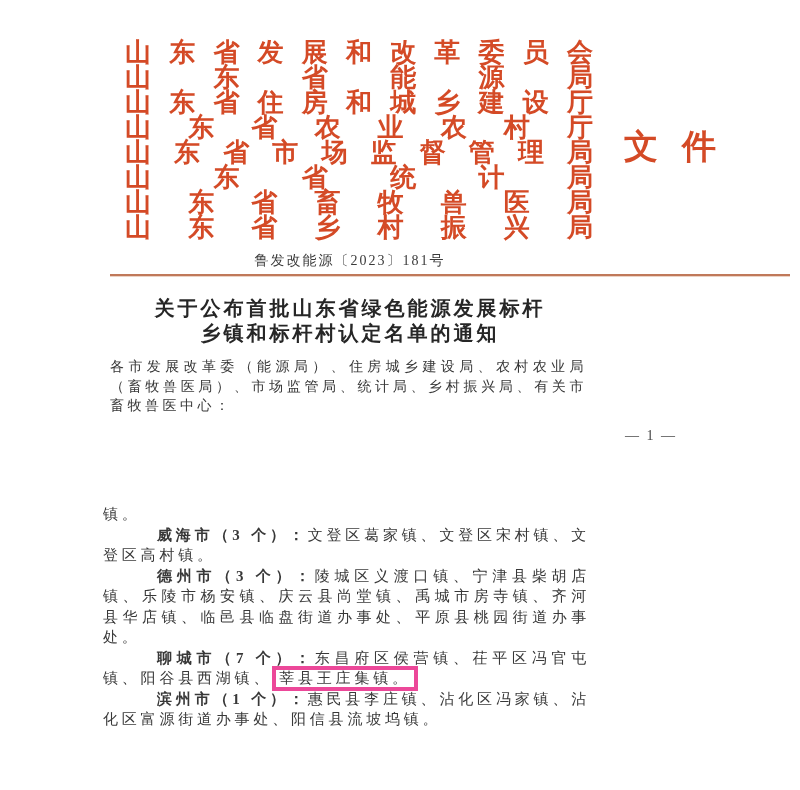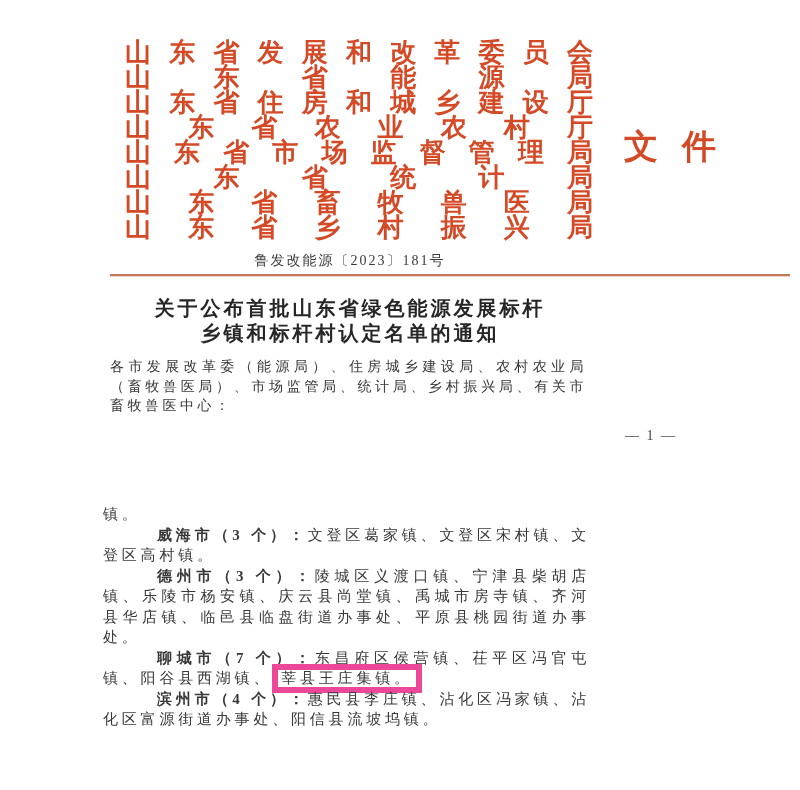--- a/index.html
+++ b/index.html
@@ -47,21 +47,21 @@
   }
   .body2{
     position:absolute;left:103px;top:504px;width:487px;
     font-size:15px;line-height:20.5px;letter-spacing:3.8px;
     color:#383838;text-align:justify;
   }
   .body2 p{margin:0;}
   .body2 .entry{text-indent:34px;}
   .body2 .city{font-weight:bold;margin-left:20px;}
   .hl{
-    border:6px solid #ec4899;
+    border:4px solid #ec4899;
     padding:0 3px 1px 3px;
   }
 </style>
 </head>
 <body>
 
 <div class="page">
 
   <div class="agencies">
     <div class="agency-line">
@@ -168,17 +168,17 @@
     <p>各市发展改革委（能源局）、住房城乡建设局、农村农业局（畜牧兽医局）、市场监管局、统计局、乡村振兴局、有关市畜牧兽医中心：</p>
   </div>
 
   <div class="page-num">— 1 —</div>
 
   <div class="body2">
     <p>镇。</p>
     <p class="entry"><span class="city">威海市（3 个）：</span><span>文登区葛家镇、文登区宋村镇、文登区高村镇。</span></p>
     <p class="entry"><span class="city">德州市（3 个）：</span><span>陵城区义渡口镇、宁津县柴胡店镇、乐陵市杨安镇、庆云县尚堂镇、禹城市房寺镇、齐河县华店镇、临邑县临盘街道办事处、平原县桃园街道办事处。</span></p>
     <p class="entry"><span class="city">聊城市（7 个）：</span><span>东昌府区侯营镇、茌平区冯官屯镇、阳谷县西湖镇、</span><span class="hl">莘县王庄集镇。</span></p>
-    <p class="entry"><span class="city">滨州市（4 个）：</span><span>惠民县李庄镇、沾化区冯家镇、沾化区富源街道办事处、阳信县流坡坞镇。</span></p>
+    <p class="entry"><span class="city">滨州市（1 个）：</span><span>惠民县李庄镇、沾化区冯家镇、沾化区富源街道办事处、阳信县流坡坞镇。</span></p>
 
   </div>
 
 </div>
 
 </body></html>

